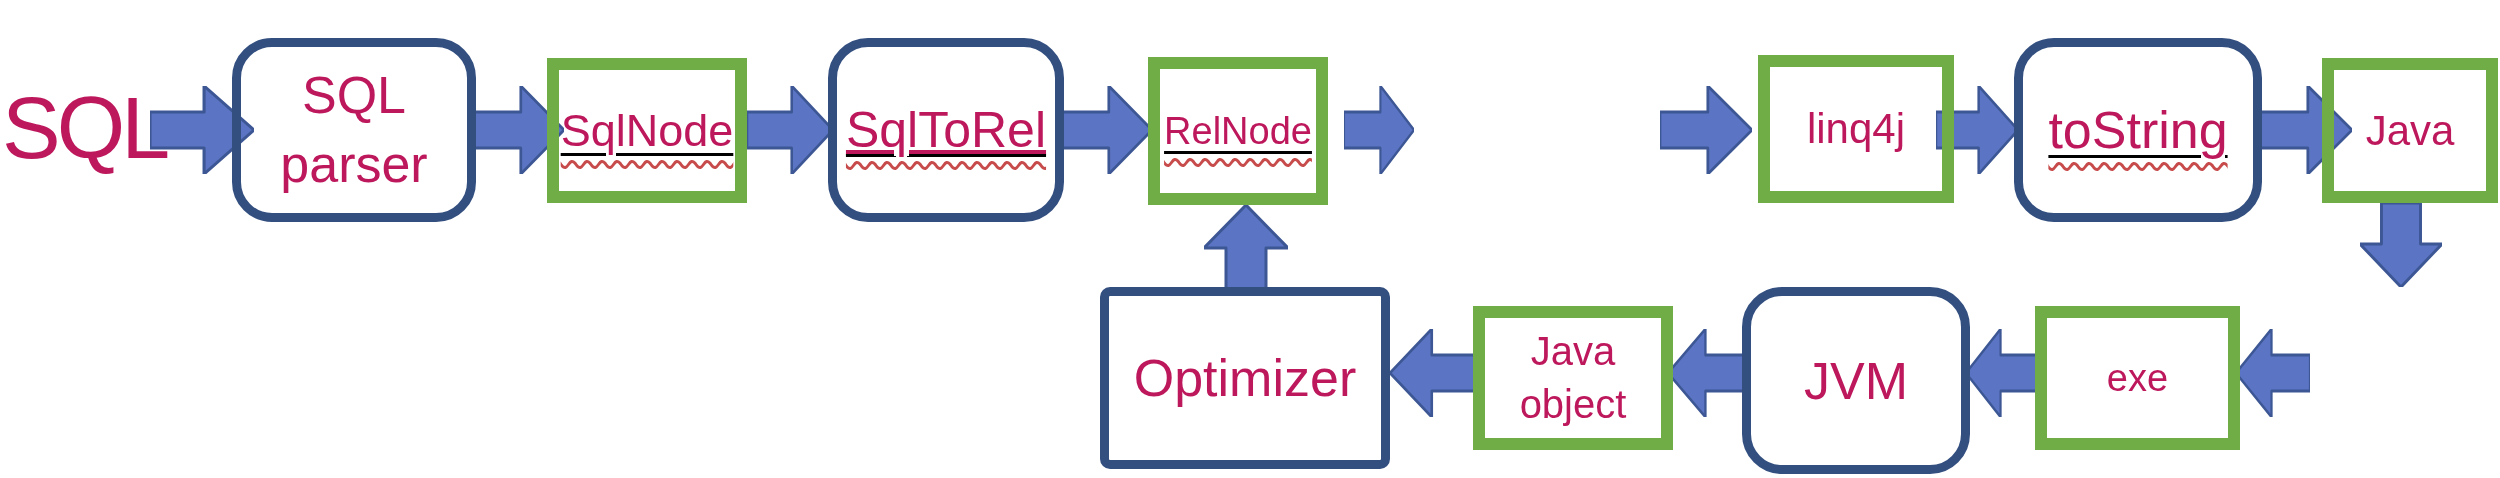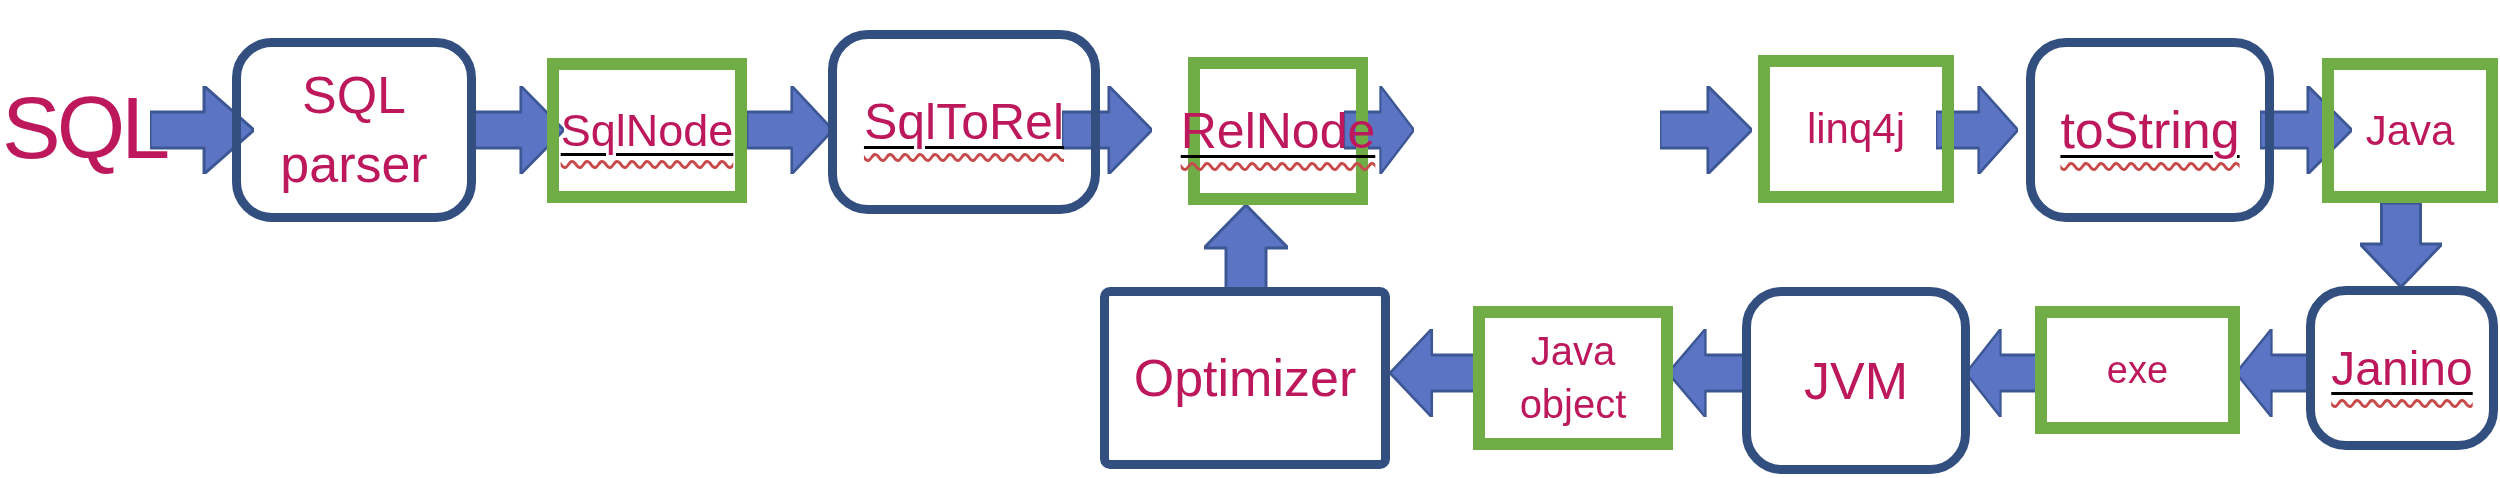--- a/index.html
+++ b/index.html
@@ -46,30 +46,30 @@
     text-decoration-style:solid;
     text-decoration-color:#000;
     text-decoration-thickness:3px;
     text-underline-offset:7px;
   }
   
   #sql-label{position:absolute;left:2px;top:53px;width:152px;height:150px;
     display:flex;align-items:center;font-size:88px;letter-spacing:-4px;}
   #n-sqlparser{left:232px;top:38px;width:244px;height:184px;font-size:52px;}
   #n-sqlnode{left:547px;top:58px;width:200px;height:145px;font-size:45px;}
-  #n-sqltorel{left:828px;top:30px;width:272px;height:184px;font-size:50px;}
-  #n-relnode{left:1148px;top:57px;width:180px;height:148px;font-size:50px;margin-left:40px;}
+  #n-sqltorel{left:828px;top:38px;width:236px;height:184px;font-size:50px;text-decoration:underline;}
+  #n-relnode{left:1148px;top:57px;width:180px;height:148px;font-size:38px;}
   #n-rextolix{left:1410px;top:38px;width:252px;height:184px;font-size:50px;}
   #n-linq4j{left:1742px;top:55px;width:196px;height:148px;font-size:42px;margin-left:16px;}
-  #n-tostring{left:2014px;top:38px;width:248px;height:184px;font-size:52px;margin-left:12px;}
+  #n-tostring{left:2014px;top:38px;width:248px;height:184px;font-size:52px;}
   #n-java{left:2322px;top:58px;width:176px;height:145px;font-size:42px;}
   #n-optimizer{left:1100px;top:287px;width:290px;height:182px;font-size:52px;border-radius:10px;}
   #n-javaobject{left:1473px;top:306px;width:200px;height:144px;font-size:40px;}
   #n-jvm{left:1742px;top:287px;width:228px;height:187px;font-size:52px;}
-  #n-exe{left:2035px;top:306px;width:205px;height:128px;font-size:38px;}
+  #n-exe{left:2035px;top:306px;width:205px;height:144px;font-size:38px;}
   #n-janino{left:2306px;top:286px;width:192px;height:164px;font-size:48px;}
   
   #a1{left:150px;top:86px;width:104px;height:88px;}
   #a2{left:474px;top:86px;width:90px;height:88px;}
   #a3{left:747px;top:86px;width:86px;height:88px;}
   #a4{left:1062px;top:86px;width:90px;height:88px;}
   #a5{left:1344px;top:86px;width:70px;height:88px;}
   #a6{left:1660px;top:86px;width:92px;height:88px;}
   #a7{left:1936px;top:86px;width:82px;height:88px;}
   #a8{left:2260px;top:86px;width:92px;height:88px;}
@@ -189,17 +189,14 @@
   <div class="greenbox" id="n-javaobject">
     <span class="multiline">Java
 object</span>
   </div>
   <div class="bluebox" id="n-jvm">
     <span>JVM</span>
   </div>
   <div class="greenbox" id="n-exe">
     <span>exe</span>
   </div>
-  <div class="bluebox" id="n-janino">
-    <span class="sp"><span class="ul">Janino</span></span>
-  </div>
 
 </div>
 
 </body></html>

